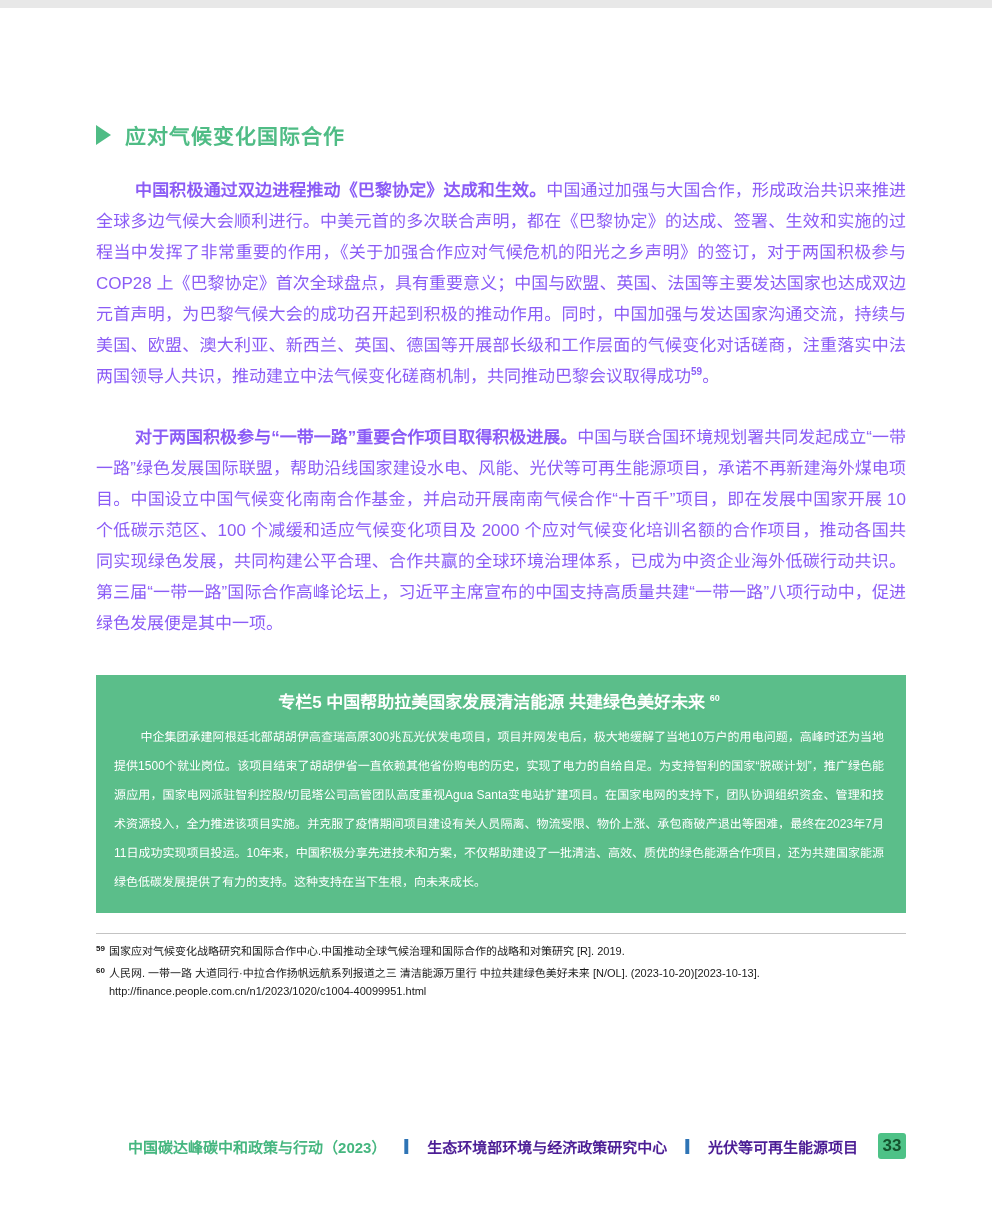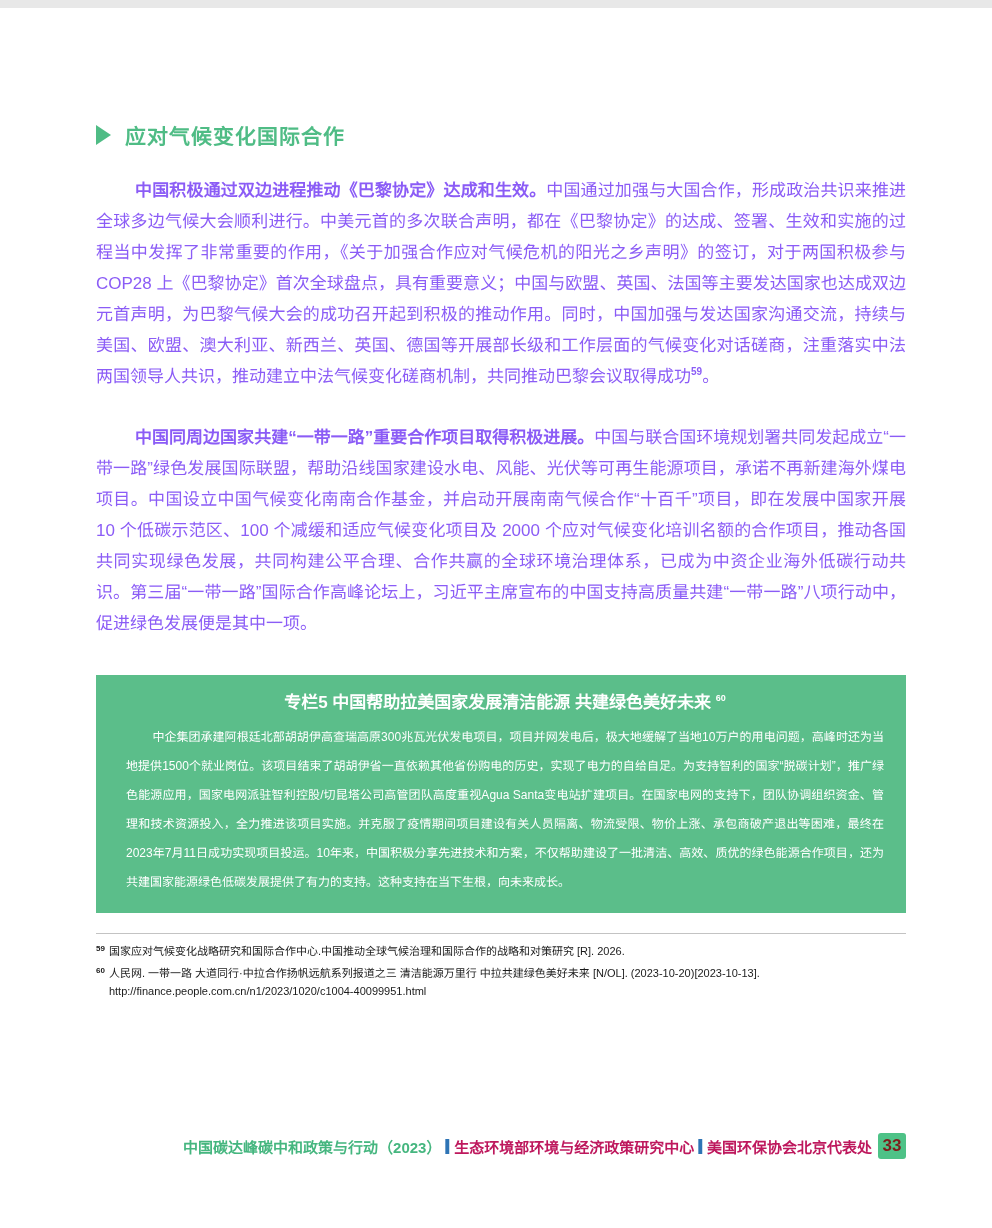--- a/index.html
+++ b/index.html
@@ -24,86 +24,86 @@
     text-align:justify;text-indent:2.3em;margin:0;
   }
   .p1{margin-top:25px;}
   .p2{margin-top:30px;}
   .para b{font-weight:bold;}
   .fn-ref{font-size:10px;font-weight:bold;vertical-align:super;line-height:0;}
 
   
   .greenbox{
     margin-top:36px;background:#5bbe8a;color:#ffffff;
-    padding:13px 22px 16px 30px;box-sizing:border-box;width:810px;
+    padding:13px 22px 16px 18px;box-sizing:border-box;width:810px;
   }
   .box-title{text-align:center;font-size:17px;font-weight:bold;margin:0 0 10px 0;}
   .box-title .fn-ref{font-size:9px;}
   .box-body{
     font-size:12px;line-height:29px;text-align:justify;text-indent:2.2em;margin:0;
   }
 
   
   .fn-rule{border:none;border-top:1px solid #c3c3c3;margin:20px 0 0 0;}
   .footnotes{margin-top:8px;}
   .footnote{display:flex;font-size:11px;line-height:18px;color:#1a1a1a;margin-top:4px;}
   .footnote .num{font-size:8px;font-weight:bold;vertical-align:super;margin-right:4px;position:relative;top:-2px;flex:0 0 auto;}
   .footnote .txt{flex:1 1 auto;}
 
   
   .footer{
     position:absolute;top:1125px;right:86px;
-    display:flex;align-items:center;gap:4px;
+    display:flex;align-items:center;gap:18px;
     font-size:15px;font-weight:bold;white-space:nowrap;
   }
   .f-green{color:#45b67f;}
-  .f-navy{color:#be185d;}
+  .f-navy{color:#4c1d95;}
   .f-sep{color:#2e74b5;font-weight:900;font-size:17px;transform:scaleX(1.8);display:inline-block;}
   .page-badge{
     display:inline-block;width:28px;height:26px;line-height:26px;
-    background:#4ec287;color:#7f1d1d;text-align:center;
+    background:#4ec287;color:#14532d;text-align:center;
     font-size:17px;font-weight:bold;border-radius:3px;margin-left:2px;
   }
 </style>
 </head>
 <body>
 
 <div class="page">
   <div class="content">
 
     <div class="sec-head">
       <span class="tri"></span>
       <span class="sec-title">应对气候变化国际合作</span>
     </div>
 
     <p class="para p1"><b>中国积极通过双边进程推动《巴黎协定》达成和生效。</b><span>中国通过加强与大国合作，形成政治共识来推进全球多边气候大会顺利进行。中美元首的多次联合声明，都在《巴黎协定》的达成、签署、生效和实施的过程当中发挥了非常重要的作用，《关于加强合作应对气候危机的阳光之乡声明》的签订，对于两国积极参与 COP28 上《巴黎协定》首次全球盘点，具有重要意义；中国与欧盟、英国、法国等主要发达国家也达成双边元首声明，为巴黎气候大会的成功召开起到积极的推动作用。同时，中国加强与发达国家沟通交流，持续与美国、欧盟、澳大利亚、新西兰、英国、德国等开展部长级和工作层面的气候变化对话磋商，注重落实中法两国领导人共识，推动建立中法气候变化磋商机制，共同推动巴黎会议取得成功</span><sup class="fn-ref">59</sup><span>。</span></p>
 
-    <p class="para p2"><b>中国同周边国家共建“一带一路”重要合作项目取得积极进展。</b><span>中国与联合国环境规划署共同发起成立“一带一路”绿色发展国际联盟，帮助沿线国家建设水电、风能、光伏等可再生能源项目，承诺不再新建海外煤电项目。中国设立中国气候变化南南合作基金，并启动开展南南气候合作“十百千”项目，即在发展中国家开展 10 个低碳示范区、100 个减缓和适应气候变化项目及 2000 个应对气候变化培训名额的合作项目，推动各国共同实现绿色发展，共同构建公平合理、合作共赢的全球环境治理体系，已成为中资企业海外低碳行动共识。第三届“一带一路”国际合作高峰论坛上，习近平主席宣布的中国支持高质量共建“一带一路”八项行动中，促进绿色发展便是其中一项。</span></p>
+    <p class="para p2"><b>对于两国积极参与“一带一路”重要合作项目取得积极进展。</b><span>中国与联合国环境规划署共同发起成立“一带一路”绿色发展国际联盟，帮助沿线国家建设水电、风能、光伏等可再生能源项目，承诺不再新建海外煤电项目。中国设立中国气候变化南南合作基金，并启动开展南南气候合作“十百千”项目，即在发展中国家开展 10 个低碳示范区、100 个减缓和适应气候变化项目及 2000 个应对气候变化培训名额的合作项目，推动各国共同实现绿色发展，共同构建公平合理、合作共赢的全球环境治理体系，已成为中资企业海外低碳行动共识。第三届“一带一路”国际合作高峰论坛上，习近平主席宣布的中国支持高质量共建“一带一路”八项行动中，促进绿色发展便是其中一项。</span></p>
 
     <div class="greenbox">
       <p class="box-title"><span>专栏5 中国帮助拉美国家发展清洁能源 共建绿色美好未来</span> <sup class="fn-ref">60</sup></p>
       <p class="box-body">中企集团承建阿根廷北部胡胡伊高查瑞高原300兆瓦光伏发电项目，项目并网发电后，极大地缓解了当地10万户的用电问题，高峰时还为当地提供1500个就业岗位。该项目结束了胡胡伊省一直依赖其他省份购电的历史，实现了电力的自给自足。为支持智利的国家“脱碳计划”，推广绿色能源应用，国家电网派驻智利控股/切昆塔公司高管团队高度重视Agua Santa变电站扩建项目。在国家电网的支持下，团队协调组织资金、管理和技术资源投入，全力推进该项目实施。并克服了疫情期间项目建设有关人员隔离、物流受限、物价上涨、承包商破产退出等困难，最终在2023年7月11日成功实现项目投运。10年来，中国积极分享先进技术和方案，不仅帮助建设了一批清洁、高效、质优的绿色能源合作项目，还为共建国家能源绿色低碳发展提供了有力的支持。这种支持在当下生根，向未来成长。</p>
     </div>
 
     <hr class="fn-rule">
 
     <div class="footnotes">
       <div class="footnote">
         <span class="num">59</span>
-        <span class="txt">国家应对气候变化战略研究和国际合作中心.中国推动全球气候治理和国际合作的战略和对策研究 [R]. 2026.</span>
+        <span class="txt">国家应对气候变化战略研究和国际合作中心.中国推动全球气候治理和国际合作的战略和对策研究 [R]. 2019.</span>
       </div>
       <div class="footnote">
         <span class="num">60</span>
         <span class="txt">人民网. 一带一路 大道同行·中拉合作扬帆远航系列报道之三 清洁能源万里行 中拉共建绿色美好未来 [N/OL]. (2023-10-20)[2023-10-13]. http://finance.people.com.cn/n1/2023/1020/c1004-40099951.html</span>
       </div>
     </div>
 
   </div>
 
   <div class="footer">
     <span class="f-green">中国碳达峰碳中和政策与行动（2023）</span>
     <span class="f-sep">|</span>
     <span class="f-navy">生态环境部环境与经济政策研究中心</span>
     <span class="f-sep">|</span>
-    <span class="f-navy">美国环保协会北京代表处</span>
+    <span class="f-navy">光伏等可再生能源项目</span>
     <span class="page-badge">33</span>
   </div>
 </div>
 
 </body></html>

